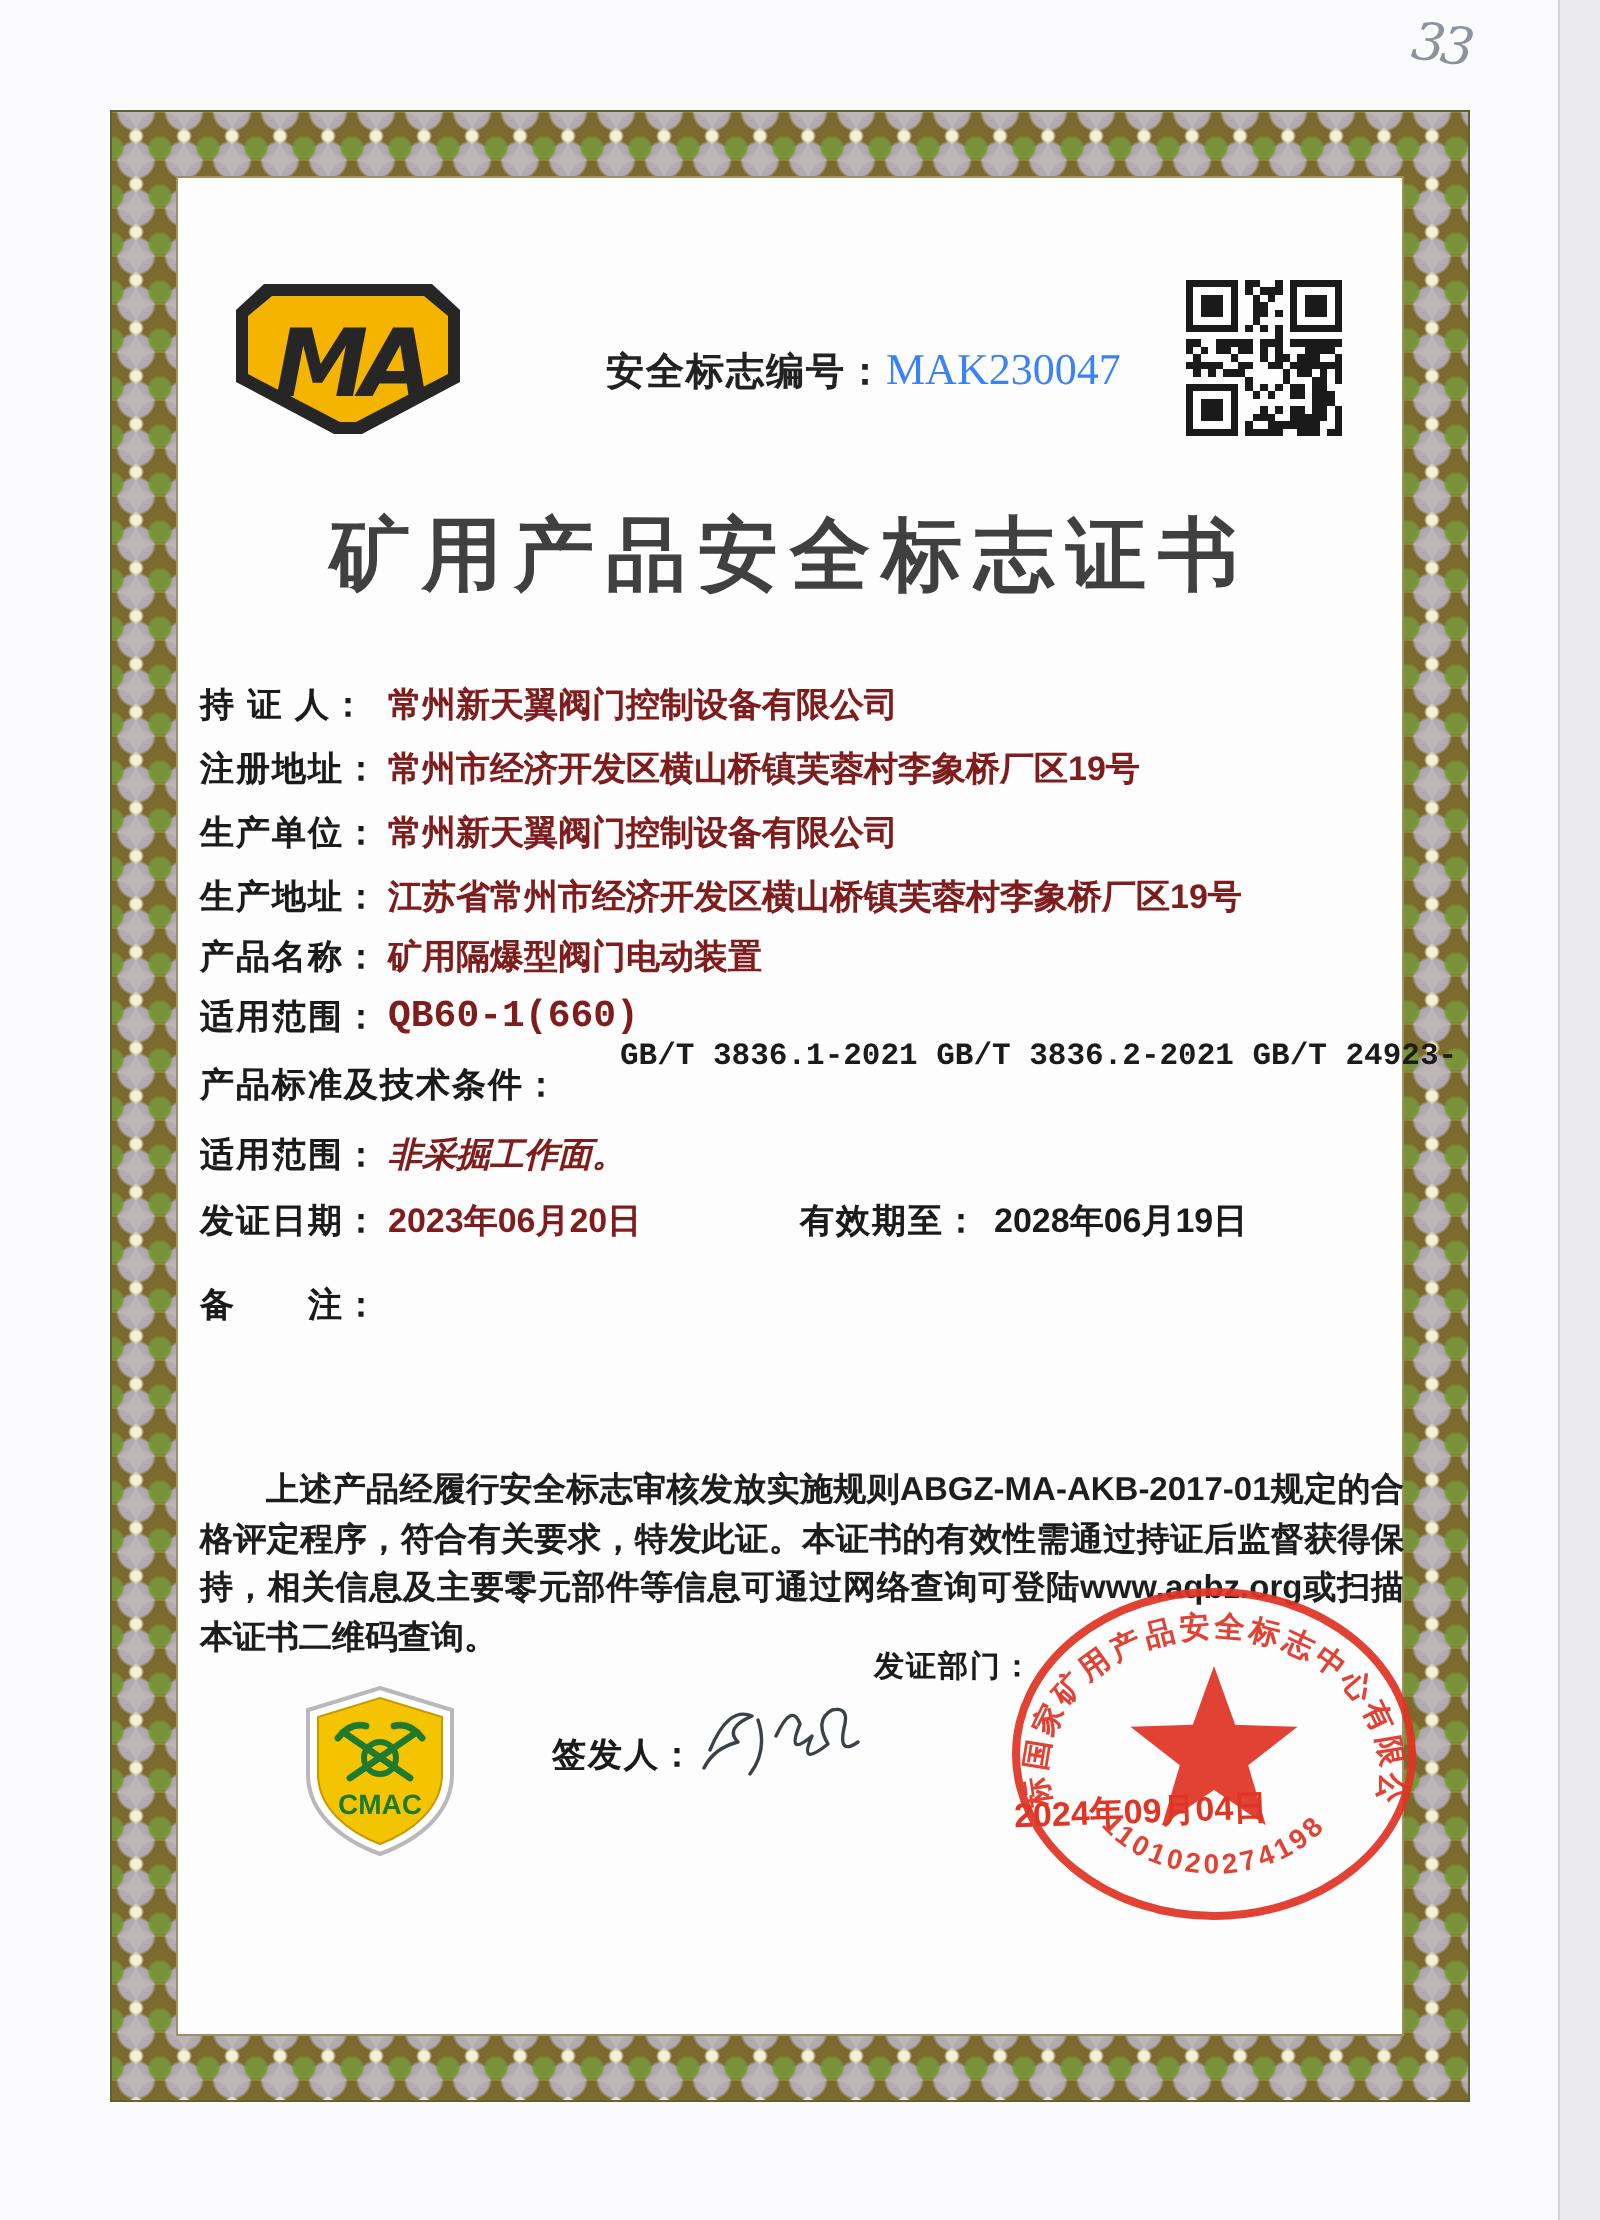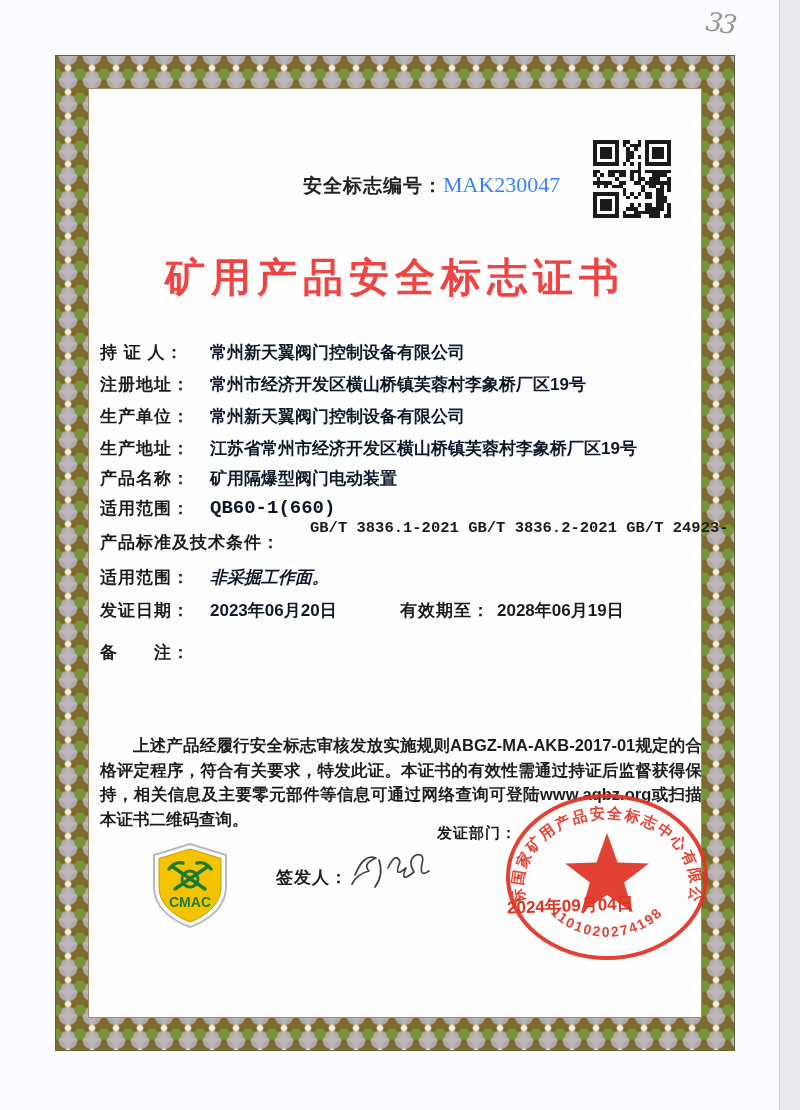--- a/index.html
+++ b/index.html
@@ -42,26 +42,26 @@
   .cert-no-row {
     position:absolute; left:303px; top:172px; display:flex; align-items:baseline; 
   }
   .cert-no-label { font-size:19px; font-weight:700; letter-spacing:1px; color:#222; }
   .cert-no-value { font-family:"Liberation Serif", serif; font-size:22px; color:#3b82f6; }
   .qr { position:absolute; left:593px; top:139px; }
   
   .title {
     position:absolute; left:88px; top:250px; width:614px;
     text-align:center; font-family:"Liberation Serif", serif;
-    font-size:40px; font-weight:900; letter-spacing:6px; color:#ef4444;
+    font-size:40px; font-weight:900; letter-spacing:6px; color:#404040;
   }
   
   .row { position:absolute; left:100px; width:600px; font-size:17px; }
   .row .lbl { position:absolute; left:0; top:0; font-weight:700; letter-spacing:1px; white-space:nowrap; }
-  .row .val { position:absolute; left:110px; top:0; font-weight:700; color:#0f172a; white-space:nowrap; }
+  .row .val { position:absolute; left:94px; top:0; font-weight:700; color:#7f1d1d; white-space:nowrap; }
   .std-val { position:absolute; left:310px; width:360px; font-family:"Liberation Mono", monospace; font-size:15.5px; font-weight:700; white-space:nowrap; }
   .dates-extra-lbl { position:absolute; left:300px; top:0; font-weight:700; letter-spacing:1px; }
   .dates-extra-val { position:absolute; left:397px; top:0; font-weight:700; }
   
   .statement {
     position:absolute; left:100px; top:733px; width:602px;
     font-size:16.5px; font-weight:700; line-height:24.6px;
     text-align:justify; text-indent:2em; color:#1d1d1d;
   }
   
@@ -83,20 +83,27 @@
 
 <div class="page">
 
   <div class="scan-edge-right"></div>
 
   <div class="handwritten-note">33</div>
 
   <div class="frame"></div>
   <div class="content"></div>
 
+  <div class="ma-logo">
+    <svg width="112" height="75" viewBox="0 0 112 75">
+      <polygon points="14,0 98,0 112,13 112,49 63,75 49,75 0,49 0,13" fill="#262626"></polygon>
+      <polygon points="18,6 94,6 106,16 106,45 60,69 52,69 6,45 6,16" fill="#f4b400"></polygon>
+      <text x="57" y="56" text-anchor="middle" font-family="'DejaVu Sans', sans-serif" font-size="47" font-weight="bold" font-style="italic" letter-spacing="-4" fill="#262626">MA</text>
+    </svg>
+  </div>
 
   <div class="cert-no-row">
     <span class="cert-no-label">安全标志编号：</span>
     <span class="cert-no-value">MAK230047</span>
   </div>
 
   <div class="qr">
     <svg id="qr-svg" width="78" height="80" viewBox="0 0 21 21" shape-rendering="crispEdges">
         <rect x="0" y="0" width="1" height="1" fill="#1a1a1a"></rect>
         <rect x="1" y="0" width="1" height="1" fill="#1a1a1a"></rect>

